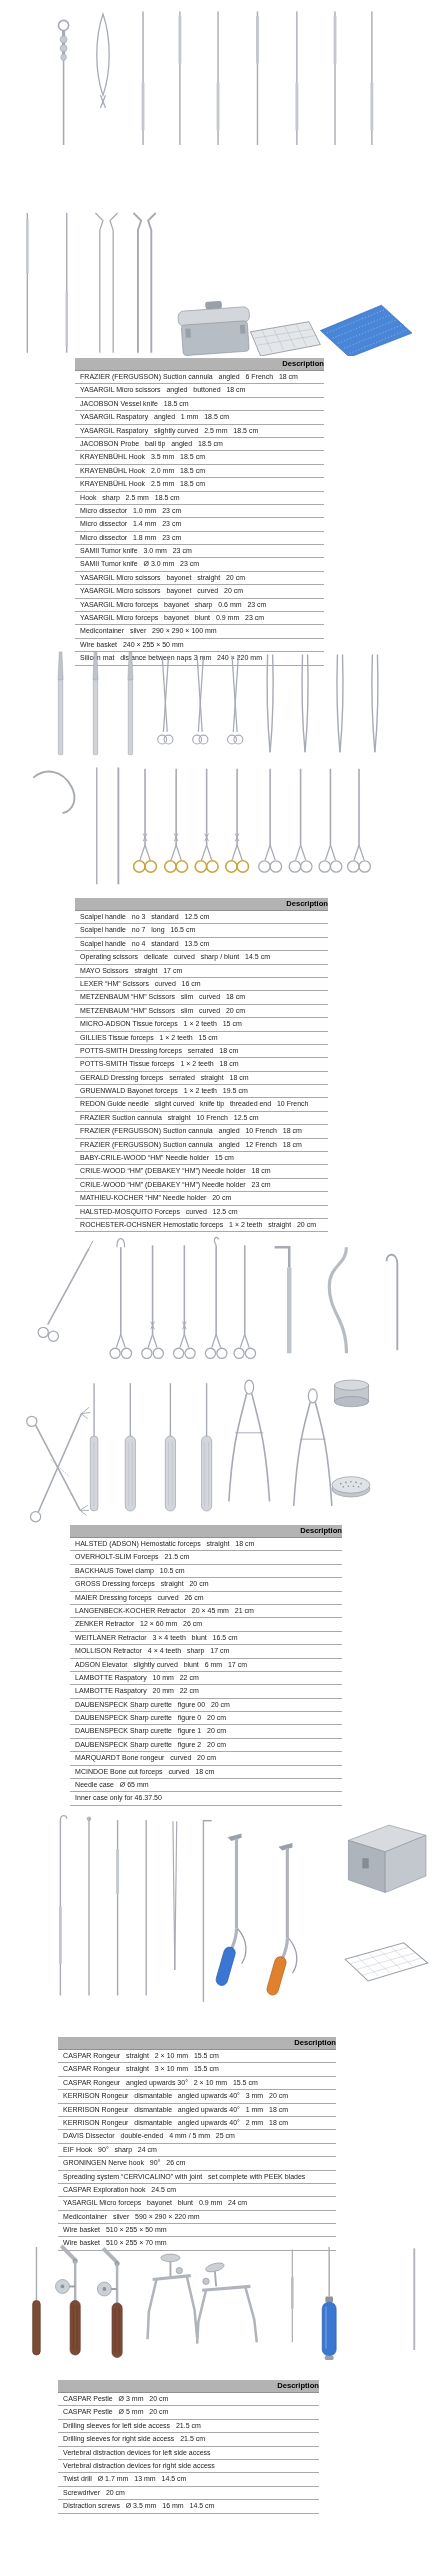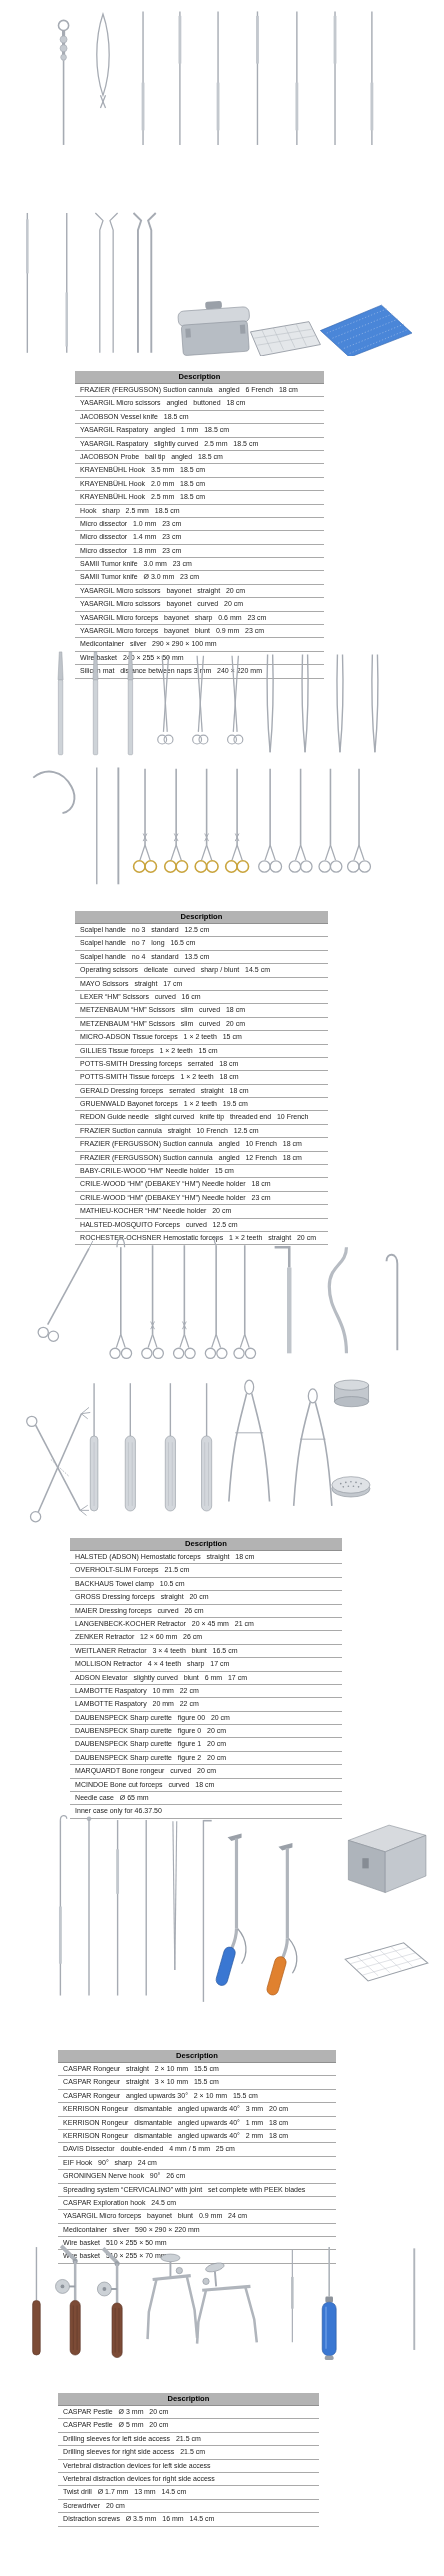--- a/index.html
+++ b/index.html
@@ -1,21 +1,21 @@
 <!DOCTYPE html>
 <html style="font-size:10.2px"><head>
 <meta charset="utf-8">
 <style>
   html,body{margin:0;padding:0;background:#ffffff;}
   .page{position:relative;width:445px;height:2576px;background:#fff;overflow:hidden;
         font-family:"Liberation Sans",sans-serif;}
   svg.strip{position:absolute;left:0;}
   .desc-table{position:absolute;background:#fff;}
   .thead{height:12px;line-height:12px;background:#b3b3b3;border-bottom:0.6px solid #8f8f8f;
-         text-align:center;font-weight:bold;font-size:7.6px;color:#000;margin-top:13px;}
+         text-align:right;font-weight:bold;font-size:7.6px;color:#000;}
   .trow{height:12.4px;line-height:12.4px;border-bottom:0.6px solid #a9a9a9;
         white-space:pre;overflow:hidden;padding-left:5.1px;font-size:7px;color:#1c1c1c;}
 </style>
 </head>
 <body>
 
 <div class="page">
 
   <svg class="strip" style="top:0" width="445" height="356" viewBox="0 0 700 560">
     <g stroke="#a6abb3" fill="none">

